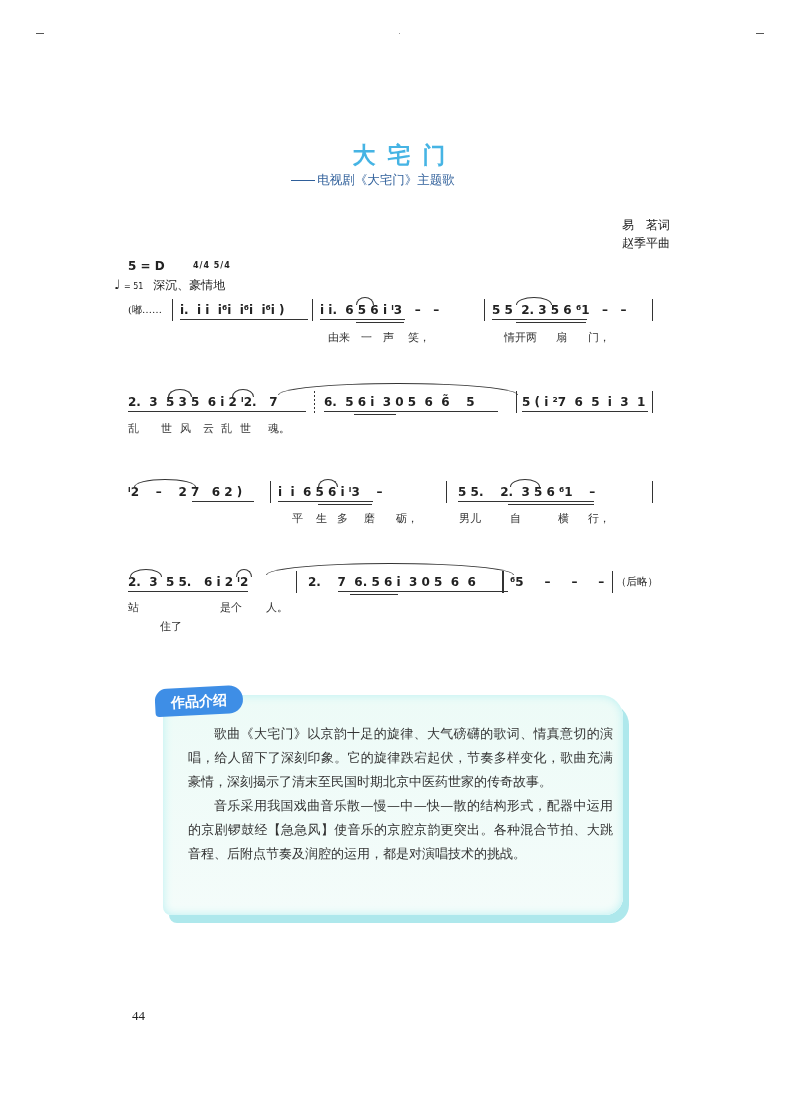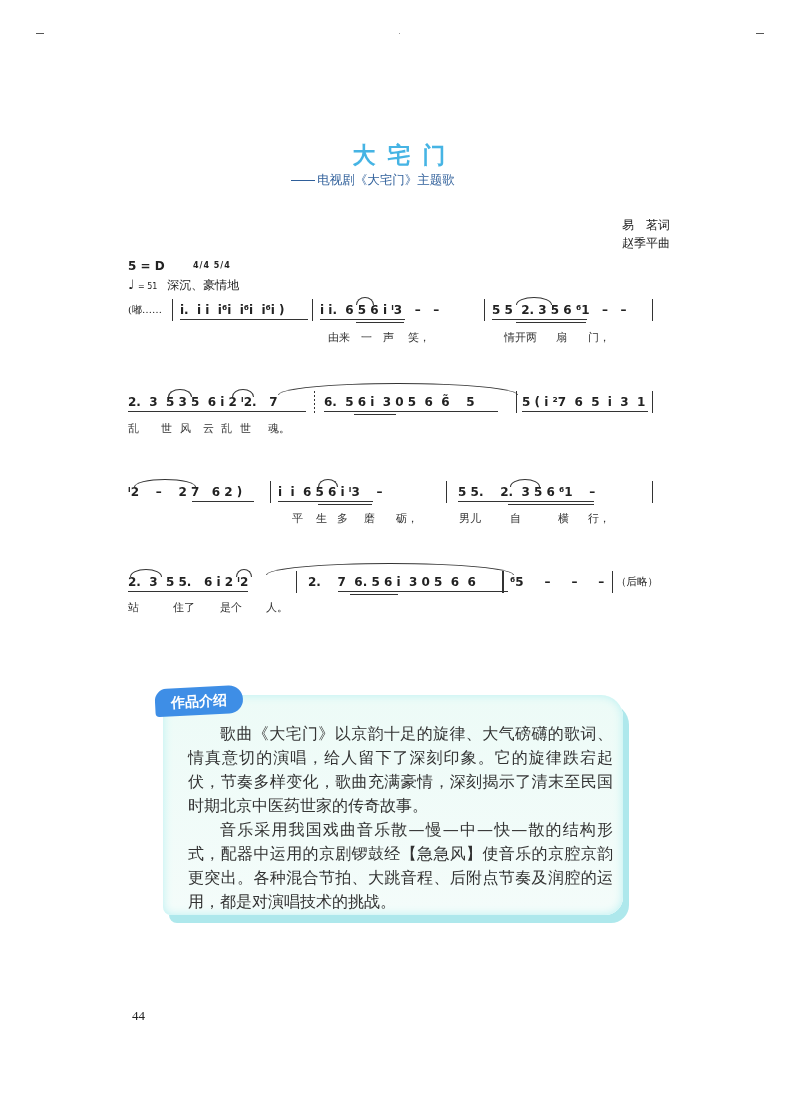--- a/index.html
+++ b/index.html
@@ -15,21 +15,21 @@
            font-family: "DejaVu Sans", sans-serif; font-size: 23px; font-weight: bold;
            color: #46b4e4; letter-spacing: 12px; padding-left: 10px; }
   .subtitle { position: absolute; top: 172px; left: 0; width: 716px; text-align: center;
               font-family: "DejaVu Sans", sans-serif; font-size: 12.5px; color: #2f5f9a; padding-left: 30px; }
   .subtitle .dash { display: inline-block; width: 24px; height: 1px; background: #2f5f9a; vertical-align: middle; margin-right: 2px; }
 
   .credits { position: absolute; top: 216px; left: 590px; width: 80px; font-size: 12px; line-height: 18px; font-weight: normal; color: #222; text-align: right; }
 
   .key { position: absolute; top: 259px; left: 128px; font-family: "DejaVu Sans", sans-serif; font-size: 12px; font-weight: bold; }
   .key .meter { font-size: 8px; letter-spacing: 1px; vertical-align: 2px; margin-left: 24px; }
-  .tempo { position: absolute; top: 277px; left: 128px; font-family: "DejaVu Sans", sans-serif; font-size: 12px; }
+  .tempo { position: absolute; top: 277px; left: 114px; font-family: "DejaVu Sans", sans-serif; font-size: 12px; }
   .tempo .note-glyph { font-size: 13px; }
   .tempo .bpm { font-size: 8px; margin-right: 6px; }
 
   .staff-line { position: absolute; left: 128px; width: 540px; height: 30px;
                 font-family: "DejaVu Sans", sans-serif; font-size: 12px; font-weight: bold; color: #222; white-space: nowrap; }
   .staff-line .n { position: absolute; top: 4px; }
   .barline { position: absolute; top: 0; width: 1px; height: 22px; background: #333; }
   .barline.dashed { background: repeating-linear-gradient(#333 0 2px, transparent 2px 4px); }
   .underline1 { position: absolute; top: 20px; height: 1px; background: #333; }
   .underline2 { position: absolute; top: 23px; height: 1px; background: #333; }
@@ -39,21 +39,21 @@
 
   .intro-box { position: absolute; left: 163px; top: 695px; width: 460px; height: 220px;
                background: linear-gradient(180deg, #edfbf7 0%, #f4fcfa 100%);
                border-radius: 8px 22px 18px 8px;
                box-shadow: 6px 8px 0 #aee8ec, 0 0 10px #b8f0f2 inset; }
   .intro-tab { position: absolute; left: 155px; top: 687px; height: 28px; padding: 0 16px;
                background: #3e8ee6; border-radius: 12px 14px 14px 4px; color: #fff;
                font-family: "DejaVu Sans", sans-serif; font-size: 14px; font-weight: bold; line-height: 28px;
                transform: rotate(-3deg); }
   .intro-text { position: absolute; left: 188px; top: 722px; width: 425px;
-                font-family: "DejaVu Serif", serif; font-size: 16px; line-height: 24px; color: #333;
+                font-family: "DejaVu Serif", serif; font-size: 13px; line-height: 24px; color: #333;
                 text-align: justify; }
   .intro-text p { text-indent: 2em; }
 
   .page-number { position: absolute; left: 132px; top: 1008px; font-family: "Liberation Serif", serif; font-size: 13px; color: #222; }
 </style>
 </head>
 <body>
 
 <div class="crop-mark left"></div>
 <div class="center-dot"></div>
@@ -169,21 +169,21 @@
   <span class="n" style="left:180px;">2.&nbsp;&nbsp;&nbsp;&nbsp;7&nbsp;&nbsp;6. 5 6 i&nbsp;&nbsp;3 0 5&nbsp;&nbsp;6&nbsp;&nbsp;6</span>
   <div class="underline1" style="left:210px;width:170px;"></div>
   <div class="underline2" style="left:222px;width:48px;"></div>
   <div class="barline" style="left:374px;width:2px;"></div>
   <span class="n" style="left:382px;">⁶5&nbsp;&nbsp;&nbsp;&nbsp;&nbsp;–&nbsp;&nbsp;&nbsp;&nbsp;&nbsp;–&nbsp;&nbsp;&nbsp;&nbsp;&nbsp;–</span>
   <div class="barline" style="left:484px;"></div>
   <span class="n" style="left:488px;font-weight:normal;font-family:'DejaVu Serif',serif;font-size:10.5px;">（后略）</span>
 </div>
 <div class="lyrics" style="top:600px;">
   <span style="left:0;">站</span>
-  <span style="left:45px;">住了</span>
+  <span style="left:32px;margin-top:19px;">住了</span>
   <span style="left:92px;">是个</span>
   <span style="left:138px;">人。</span>
 </div>
 
 <div class="intro-box"></div>
 <div class="intro-tab">作品介绍</div>
 <div class="intro-text">
   <p>歌曲《大宅门》以京韵十足的旋律、大气磅礴的歌词、情真意切的演唱，给人留下了深刻印象。它的旋律跌宕起伏，节奏多样变化，歌曲充满豪情，深刻揭示了清末至民国时期北京中医药世家的传奇故事。</p>
   <p>音乐采用我国戏曲音乐散—慢—中—快—散的结构形式，配器中运用的京剧锣鼓经【急急风】使音乐的京腔京韵更突出。各种混合节拍、大跳音程、后附点节奏及润腔的运用，都是对演唱技术的挑战。</p>
 </div>

